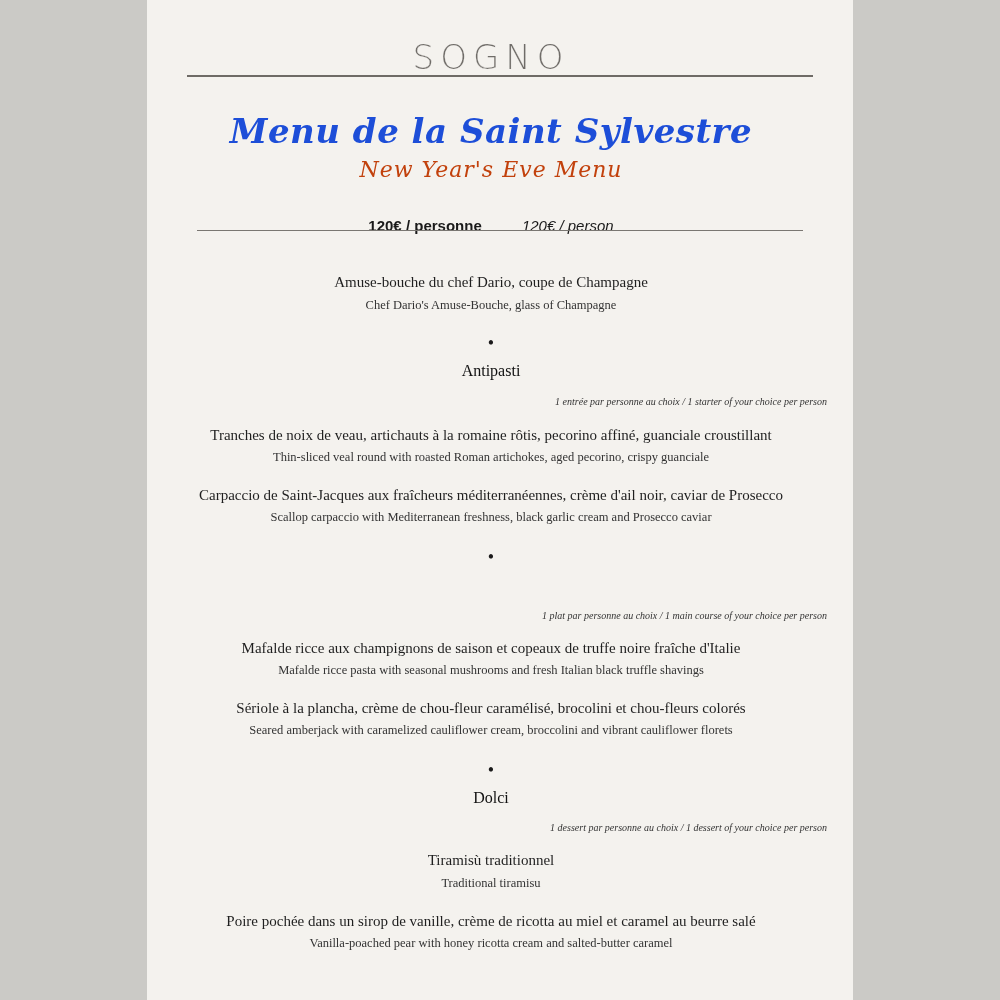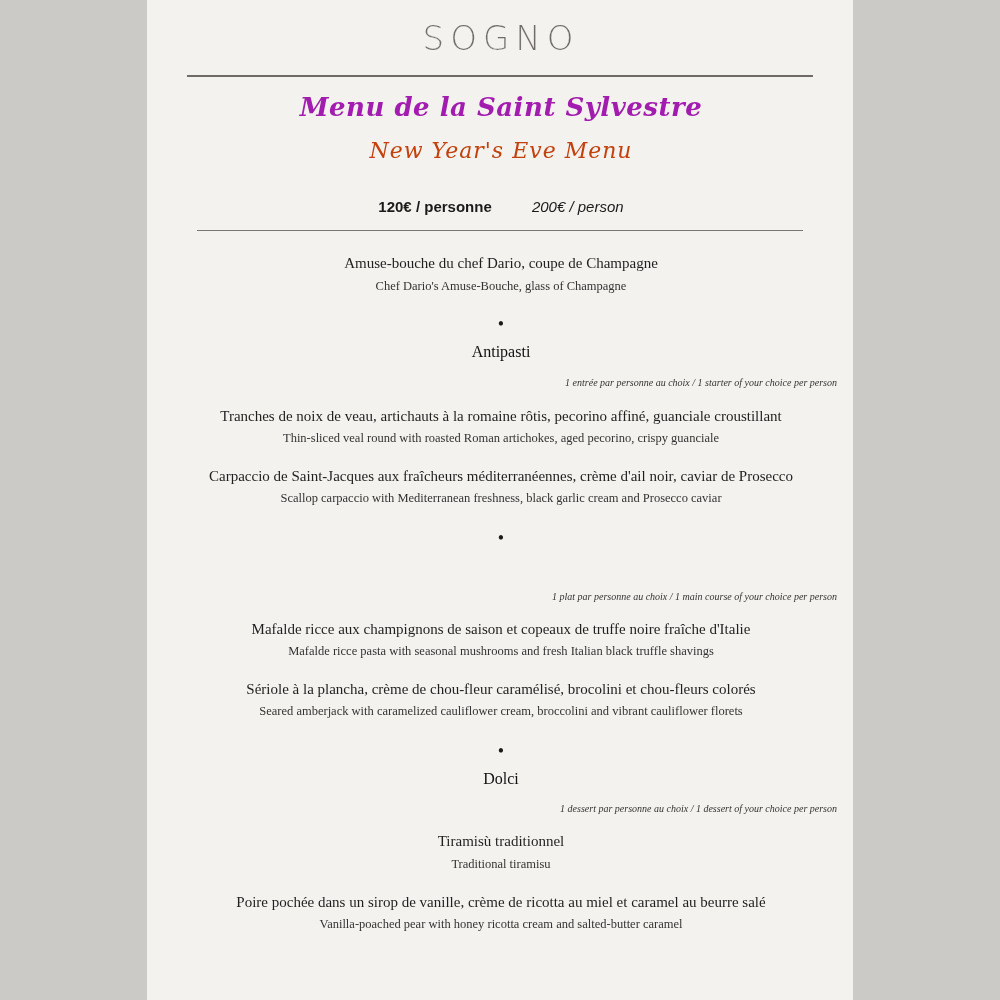--- a/index.html
+++ b/index.html
@@ -7,32 +7,32 @@
       width: 1000px; height: 1000px; overflow: hidden;
       background: #cbcac6;
       position: relative;
       font-family: "Liberation Serif", "DejaVu Serif", serif;
       color: #1a1a1a;
     }
     .page {
       position: absolute; left: 147px; top: 0; width: 706px; height: 1000px;
       background: #f4f2ee;
     }
-    .abs { position: absolute; left: 18px; width: 672px; text-align: center; }
+    .abs { position: absolute; left: 8px; width: 672px; text-align: center; margin-top: 19px; }
     .logo {
       top: 18px; font-family: "DejaVu Sans", sans-serif; font-weight: 200;
       font-size: 34px; letter-spacing: 6px; color: #6f6c68;
       -webkit-text-stroke: 0.2px #f4f2ee;
     }
     .rule { position: absolute; height: 2px; background: #6e6b66; }
     .rule1 { left: 40px; width: 626px; top: 75px; }
     .rule2 { left: 50px; width: 606px; top: 230px; height: 1px; background: #7a7772; }
     .title-fr {
       top: 92px; font-family: "DejaVu Serif", serif; font-style: italic; font-weight: bold;
-      font-size: 26px; color: #a21caf; letter-spacing: 0.5px;
+      font-size: 34px; color: #1d4ed8; letter-spacing: 0.5px;
     }
     .title-en {
       top: 138px; font-family: "DejaVu Serif", serif; font-style: italic;
       font-size: 22px; color: #c2410c; letter-spacing: 1px; text-align: center;
     }
     .price { top: 198px; font-family: "Liberation Sans", sans-serif; font-size: 15px; }
     .price .fr { font-weight: bold; margin-right: 36px; }
     .price .en { font-style: italic; }
     .dish-fr { font-size: 15px; color: #1f1f1f; }
     .dish-en { font-size: 12.5px; color: #333; }
@@ -44,21 +44,21 @@
 <body>
 
 <div class="page">
   <div class="abs logo">SOGNO</div>
   <div class="rule rule1"></div>
 
   <div class="abs title-fr">Menu de la Saint Sylvestre</div>
   <div class="abs title-en">New Year's Eve Menu</div>
   <div class="abs price">
     <span class="fr">120€ / personne</span>
-    <span class="en">200€ / person</span>
+    <span class="en">120€ / person</span>
   </div>
   <div class="rule rule2"></div>
 
   <div class="abs dish-fr" style="top:255px">Amuse-bouche du chef Dario, coupe de Champagne</div>
   <div class="abs dish-en" style="top:279px">Chef Dario's Amuse-Bouche, glass of Champagne</div>
 
   <div class="abs bullet" style="top:315px">•</div>
   <div class="abs section-title" style="top:343px">Antipasti</div>
   <div class="abs section-note" style="top:377px">1 entrée par personne au choix  /  1 starter of your choice per person</div>
   <div class="abs dish-fr" style="top:408px">Tranches de noix de veau, artichauts à la romaine rôtis, pecorino affiné, guanciale croustillant</div>

